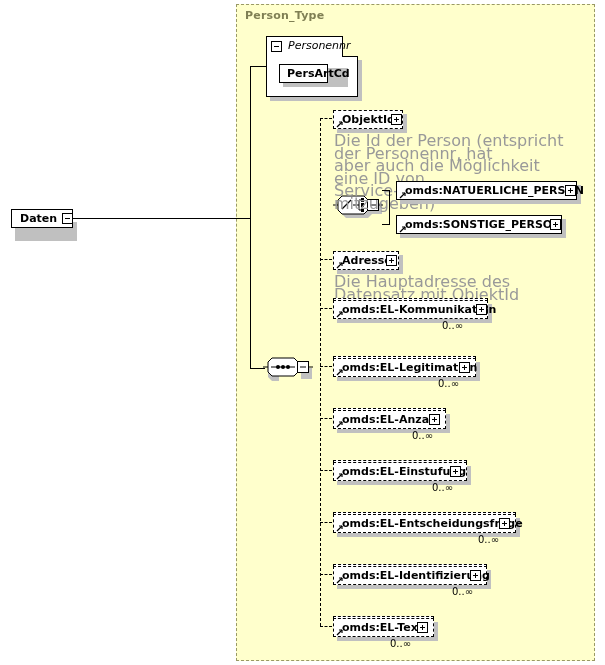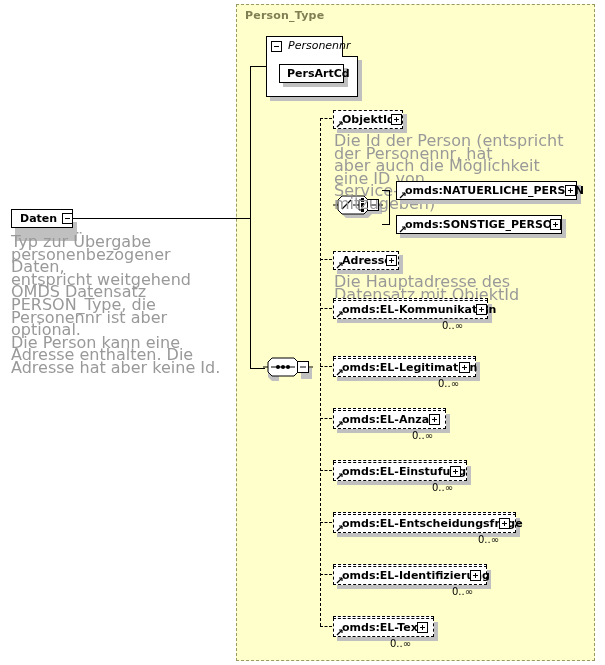--- a/index.html
+++ b/index.html
@@ -104,43 +104,38 @@
 
   <div class="type-box"></div>
   <div class="type-label">Person_Type</div>
 
   <div class="shadow" style="left:15px;top:222px;width:62px;height:19px;"></div>
   <div class="node" style="left:11px;top:209px;width:62px;">
     <span class="lbl">Daten</span>
   </div>
   <div class="expander" style="left:62px;top:213px;"></div>
 
-  <div class="anno" style="left:11px;top:236px;width:215px;">Typ zur Übergabe personenbezogener Daten,
-entspricht weitgehend OMDS Datensatz
-PERSON_Type, die Personennr ist aber optional.
-Die Person kann eine Adresse enthalten. Die
-Adresse hat aber keine Id.</div>
 
   <div class="ln h" style="left:73px;top:218px;width:177px;"></div>
 
   <div class="ln v" style="left:250px;top:66px;height:303px;"></div>
 
   <div class="ln h" style="left:250px;top:66px;width:16px;"></div>
 
   <div class="ln h" style="left:250px;top:368px;width:15px;"></div>
 
   <div class="shadow" style="left:270px;top:60px;width:92px;height:41px;"></div>
   <div class="attr-panel"></div>
   <div class="attr-tab">
     <span class="txt">Personennr</span>
   </div>
   <div class="expander" style="left:271px;top:41px;"></div>
 
   <div class="shadow" style="left:283px;top:68px;width:65px;height:19px;"></div>
-  <div class="node" style="left:279px;top:64px;width:65px;">
+  <div class="node" style="left:279px;top:64px;width:49px;">
     <span class="lbl" style="left:7px;">PersArtCd</span>
   </div>
 
   <div class="comp" style="left:263px;top:355px;">
     <svg width="50" height="27" viewBox="0 0 50 27">
       <polygon points="10,26 2,26 2,26" fill="none"></polygon>
       <path d="M12,22 L5,22 L1,18 L1,10 L5,6 L12,6 L12,22 Z" fill="#c0c0c0" stroke="none" transform="translate(4,4)"></path>
       <rect x="38" y="13" width="11" height="11" fill="#c0c0c0"></rect>
       <path d="M9,3 L31,3 L35,7 L35,17 L31,21 L9,21 L5,17 L5,7 Z" fill="#ffffff" stroke="#000000" stroke-width="1"></path>
       <line x1="8" y1="12" x2="32" y2="12" stroke="#000000" stroke-width="1"></line>

